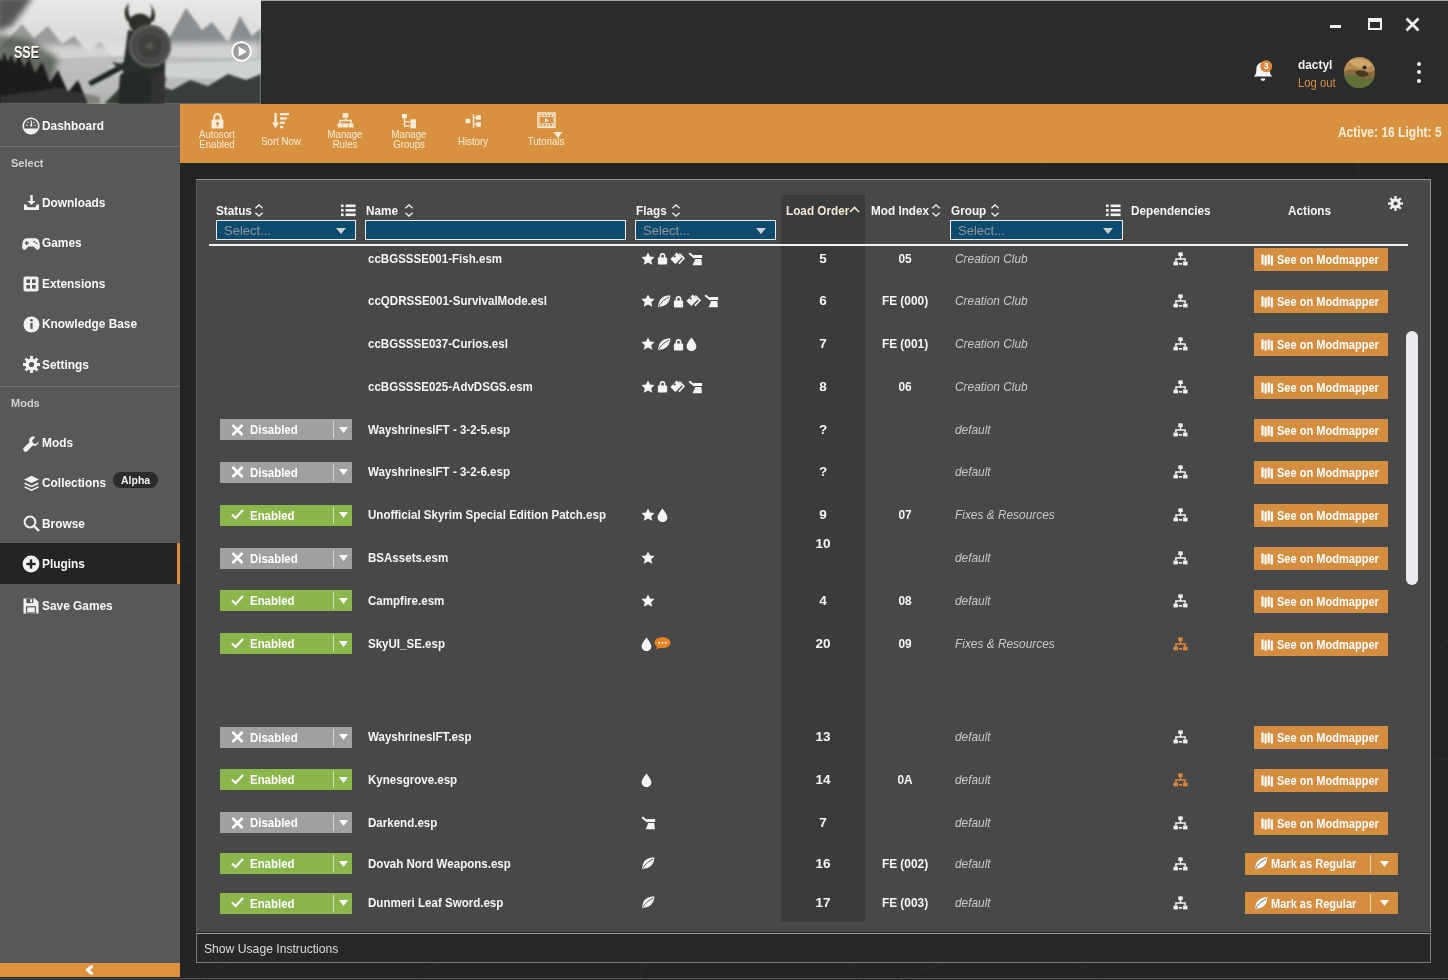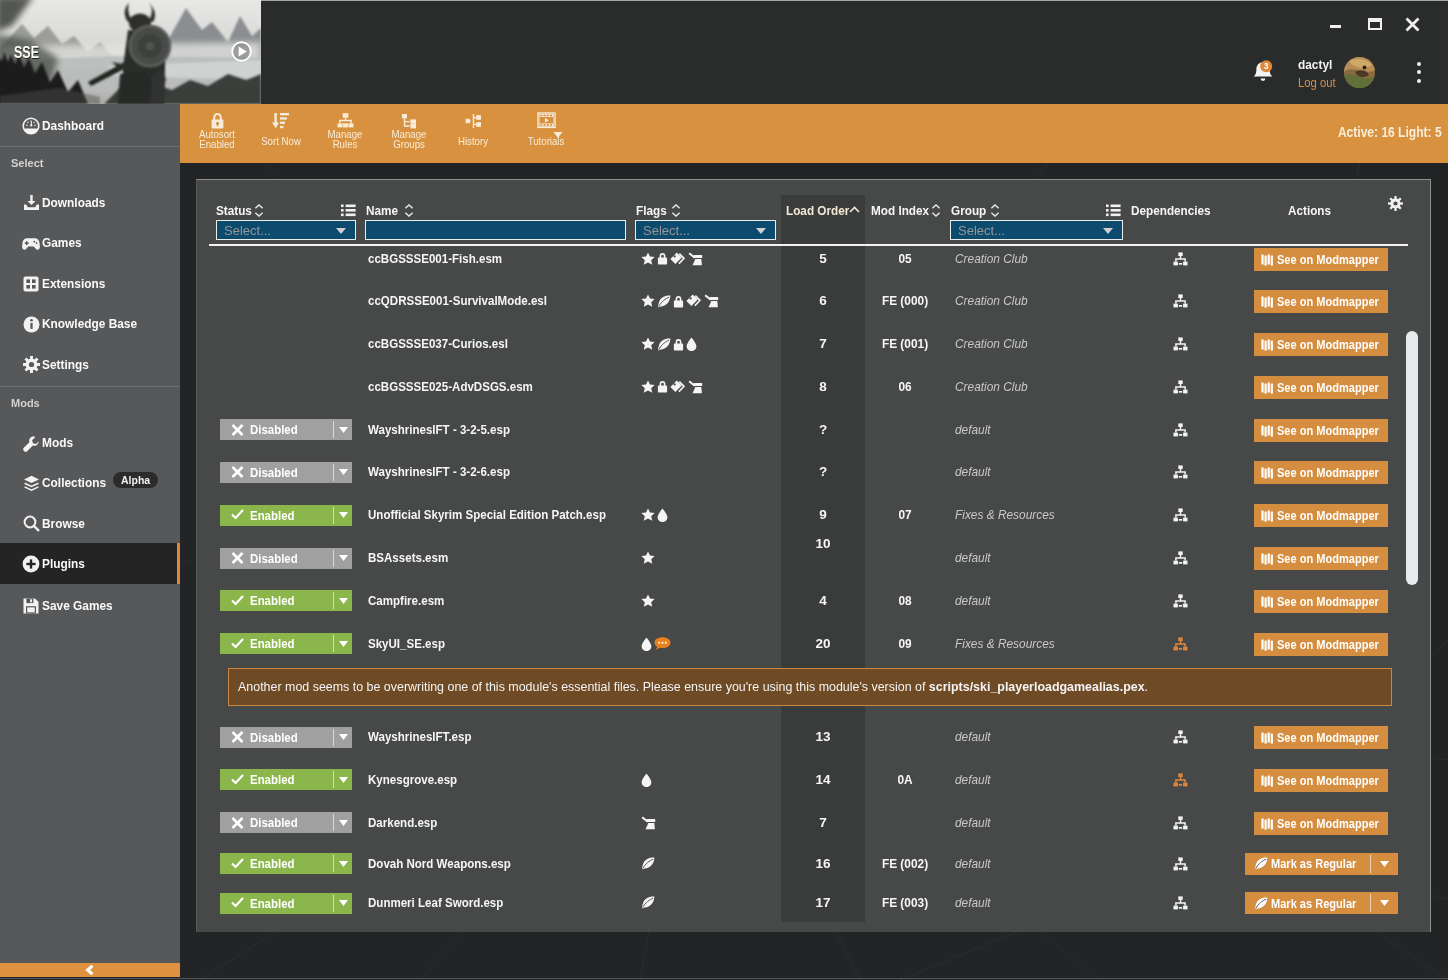--- a/index.html
+++ b/index.html
@@ -1150,18 +1150,18 @@
         </svg>
       </span>
       <span class="atx">Mark as Regular</span>
       <span class="adiv"></span>
       <span class="acar">
         <svg width="9" height="6" viewBox="0 0 9 6">
           <path fill="#fff" d="M0 0h9L4.5 6z"></path>
         </svg>
       </span>
     </div>
-<div id="banner">
-      <div class="t">Another mod seems to be overwriting one of this module's essential files. Please ensure you're using this module's version of <b>scripts/ski_playerloadgamealias.pex</b>.</div>
-    </div>
 <div id="sbar"></div>
+<div id="usage">
+      <span>Show Usage Instructions</span>
+    </div>
 <div id="botline"></div>
 </div>
 
 </body></html>

